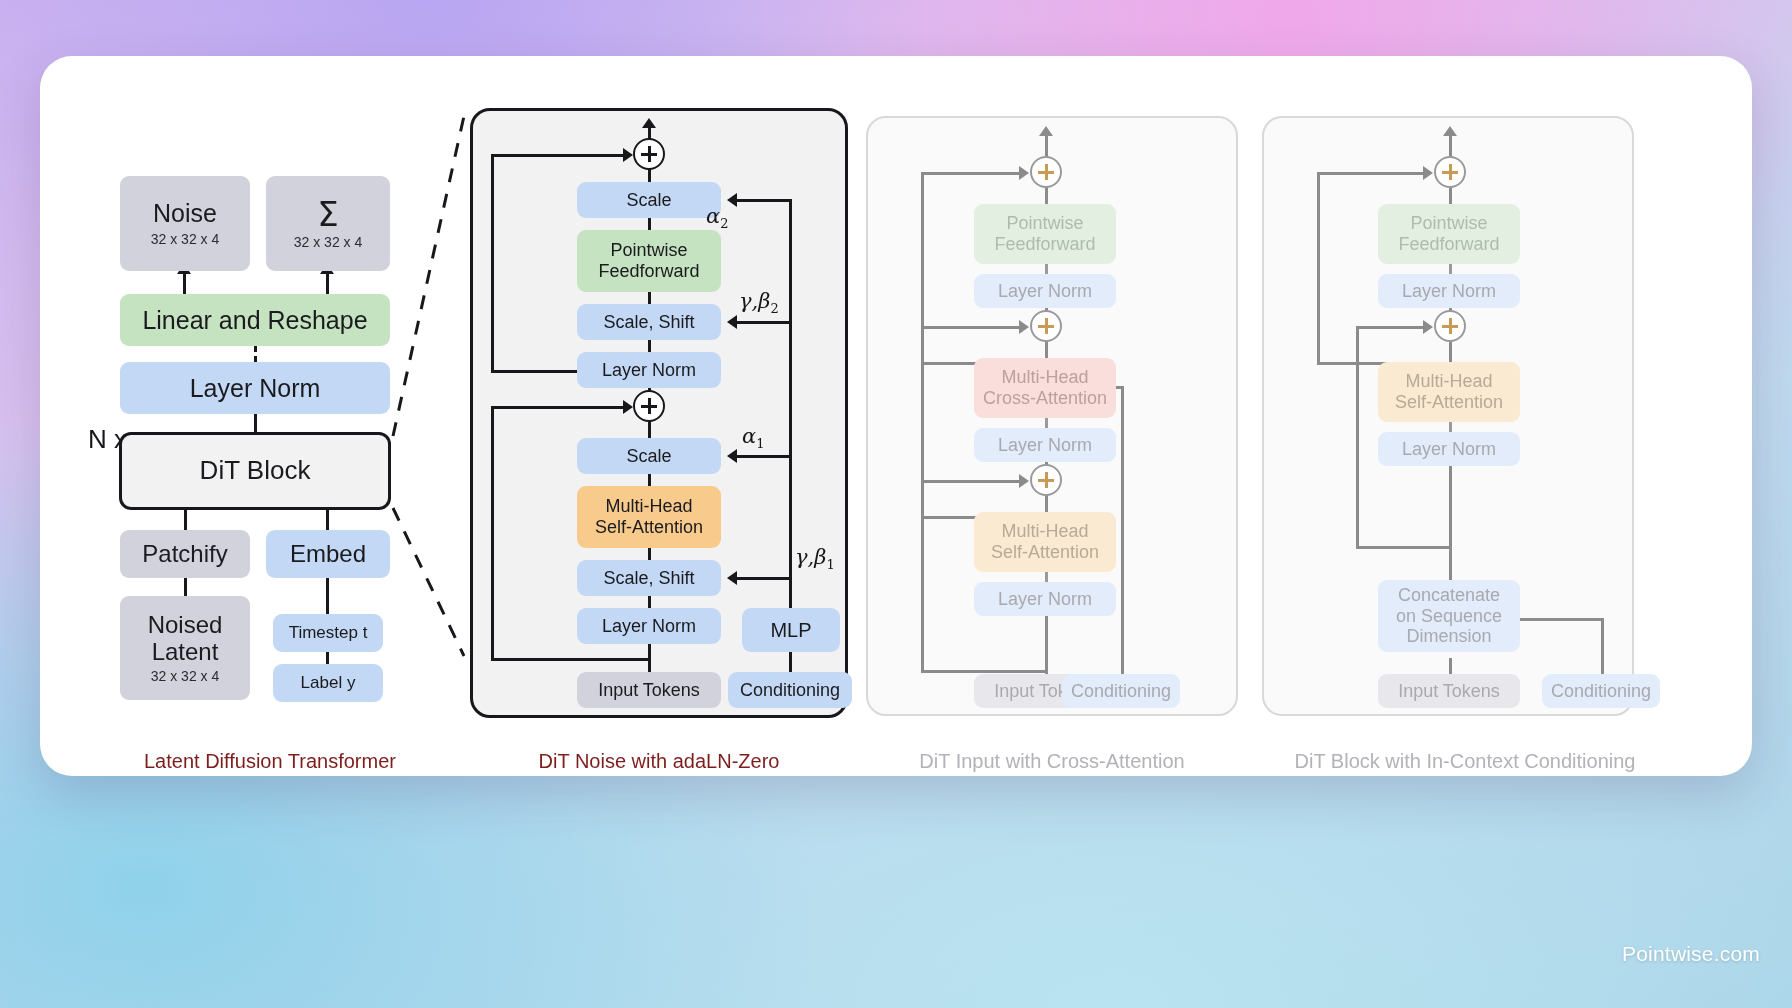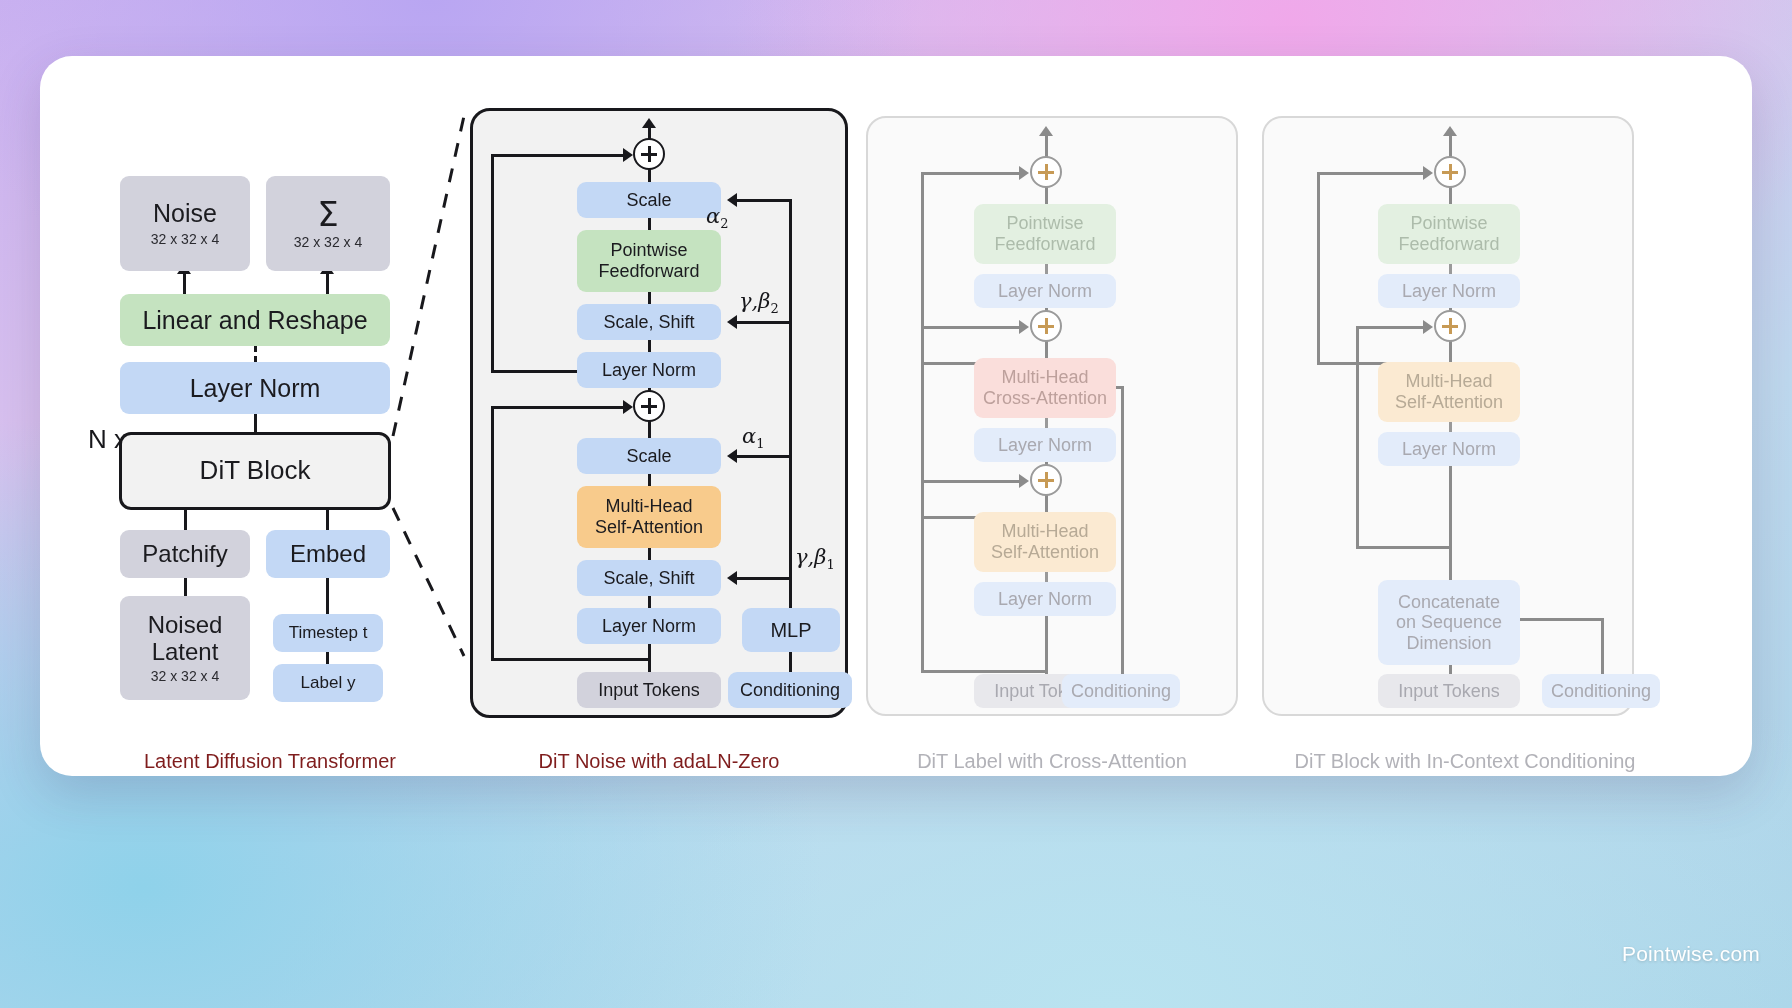--- a/index.html
+++ b/index.html
@@ -359,21 +359,21 @@
     </div>
     <div class="ln lnv" style="left:1005px; top:560px; height:58px;"></div>
 
     <div class="node grey" style="left:934px; top:618px; width:142px; height:34px; font-size:18px;">
       <span>Input Tokens</span>
     </div>
     <div class="node blue" style="left:1081px; top:618px; width:118px; height:34px; font-size:18px; transform:translateX(-59px);">
       <span>Conditioning</span>
     </div>
 
-    <div class="caption fade" style="left:810px; top:694px; width:404px;">DiT Label with Cross-Attention</div>
+    <div class="caption fade" style="left:810px; top:694px; width:404px;">DiT Input with Cross-Attention</div>
   </div>
 
   <div class="f">
     <div class="panel ghost" style="left:1222px; top:60px; width:372px; height:600px;"></div>
 
     <div class="ln lnv" style="left:1409px; top:78px; height:36px;"></div>
     <div class="arrow-up" style="left:1403px; top:70px;"></div>
 
     <div class="plus" style="left:1394px; top:100px;"></div>
     <div class="ln lnv" style="left:1277px; top:116px; height:192px;"></div>
@@ -403,21 +403,21 @@
     <div class="node orange" style="left:1338px; top:306px; width:142px; height:60px; font-size:18px;">
       <span>Multi-Head</span>
       <span>Self-Attention</span>
     </div>
     <div class="dash-v" style="left:1409px; top:366px; height:10px;"></div>
     <div class="node blue" style="left:1338px; top:376px; width:142px; height:34px; font-size:18px;">
       <span>Layer Norm</span>
     </div>
     <div class="ln lnv" style="left:1409px; top:410px; height:114px;"></div>
 
-    <div class="node blue" style="left:1338px; top:524px; width:142px; height:85px; font-size:18px;">
+    <div class="node blue" style="left:1338px; top:524px; width:142px; height:72px; font-size:18px;">
       <span>Concatenate</span>
       <span>on Sequence</span>
       <span>Dimension</span>
     </div>
 
     <div class="ln lnh" style="left:1478px; top:562px; width:86px;"></div>
     <div class="arrow-left" style="left:1468px; top:556px;"></div>
     <div class="ln lnv" style="left:1561px; top:562px; height:56px;"></div>
 
     <div class="ln lnv" style="left:1409px; top:602px; height:16px;"></div>

